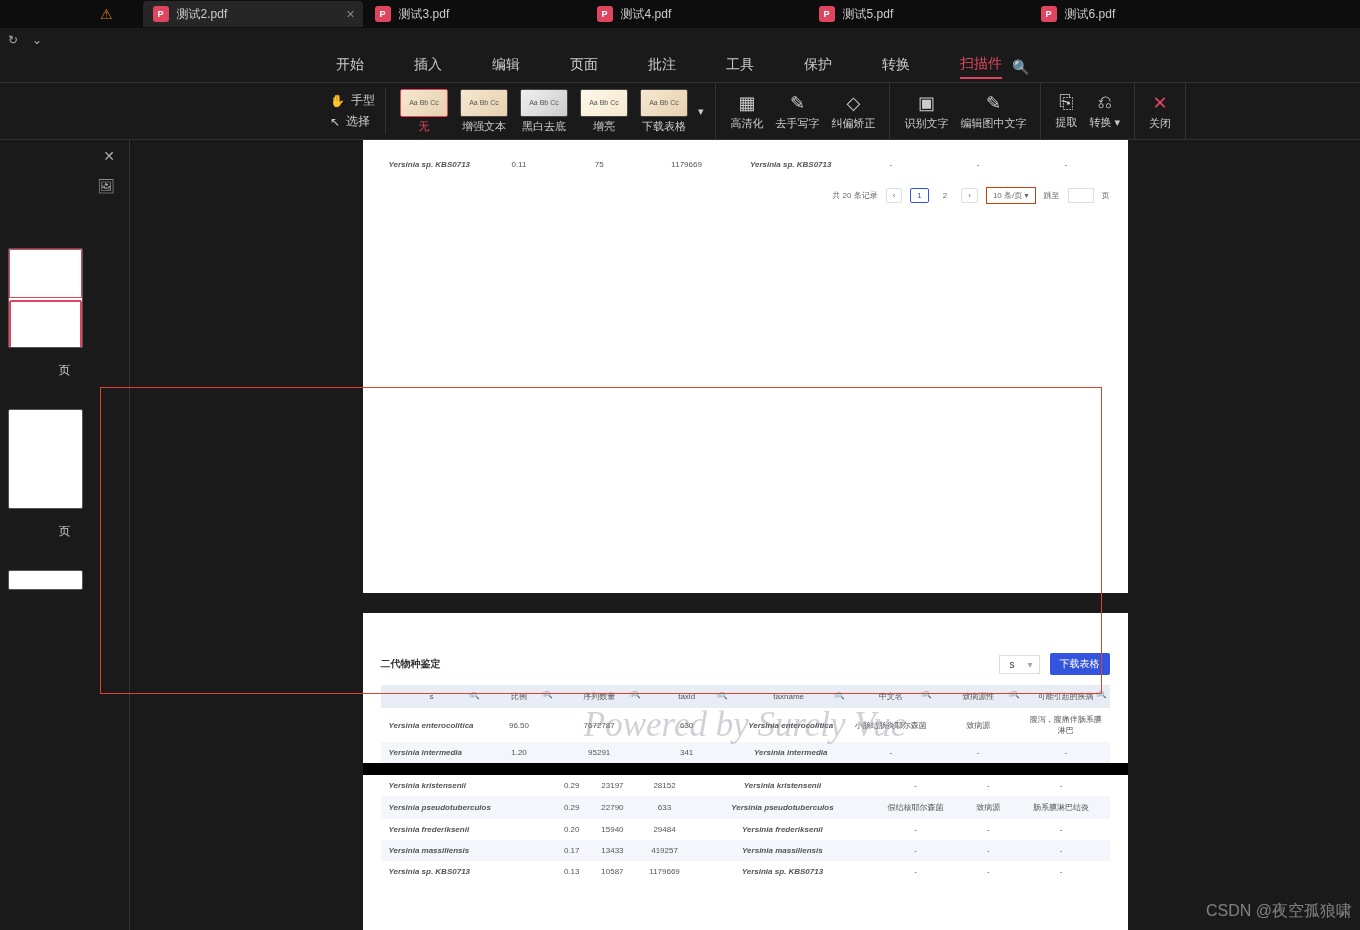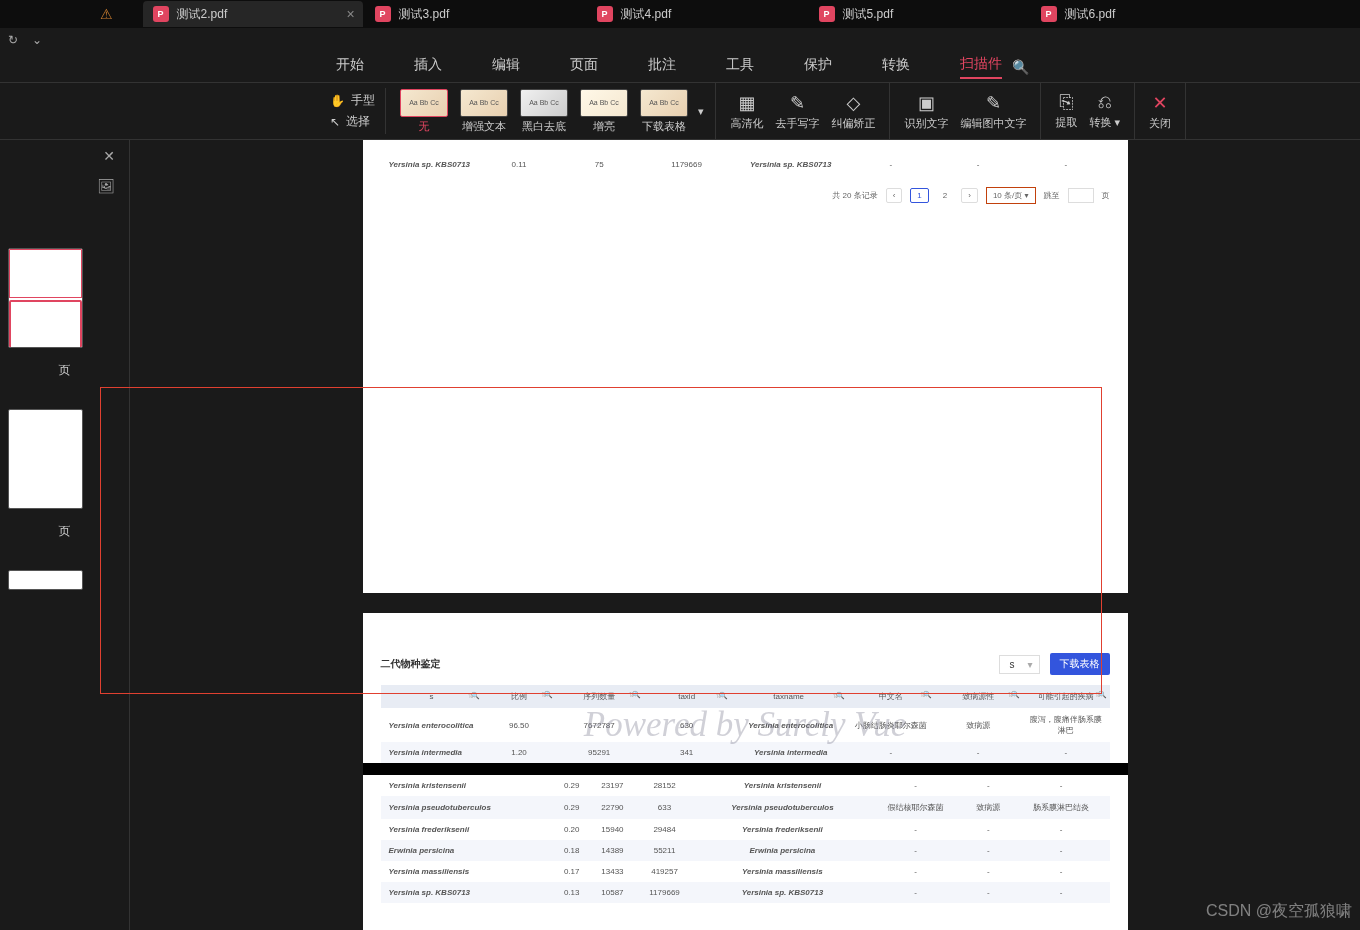--- a/index.html
+++ b/index.html
@@ -336,30 +336,20 @@
               <td class="italic">Yersinia frederiksenii</td>
               <td>0.20</td>
               <td>15940</td>
               <td>29484</td>
               <td class="italic" style="text-align: center;">Yersinia frederiksenii</td>
               <td>-</td>
               <td>-</td>
               <td>-</td>
             </tr>
             <tr>
-              <td class="italic">Erwinia persicina</td>
-              <td>0.18</td>
-              <td>14389</td>
-              <td>55211</td>
-              <td class="italic" style="text-align: center;">Erwinia persicina</td>
-              <td>-</td>
-              <td>-</td>
-              <td>-</td>
-            </tr>
-            <tr>
               <td class="italic">Yersinia massiliensis</td>
               <td>0.17</td>
               <td>13433</td>
               <td>419257</td>
               <td class="italic" style="text-align: center;">Yersinia massiliensis</td>
               <td>-</td>
               <td>-</td>
               <td>-</td>
             </tr>
             <tr>

